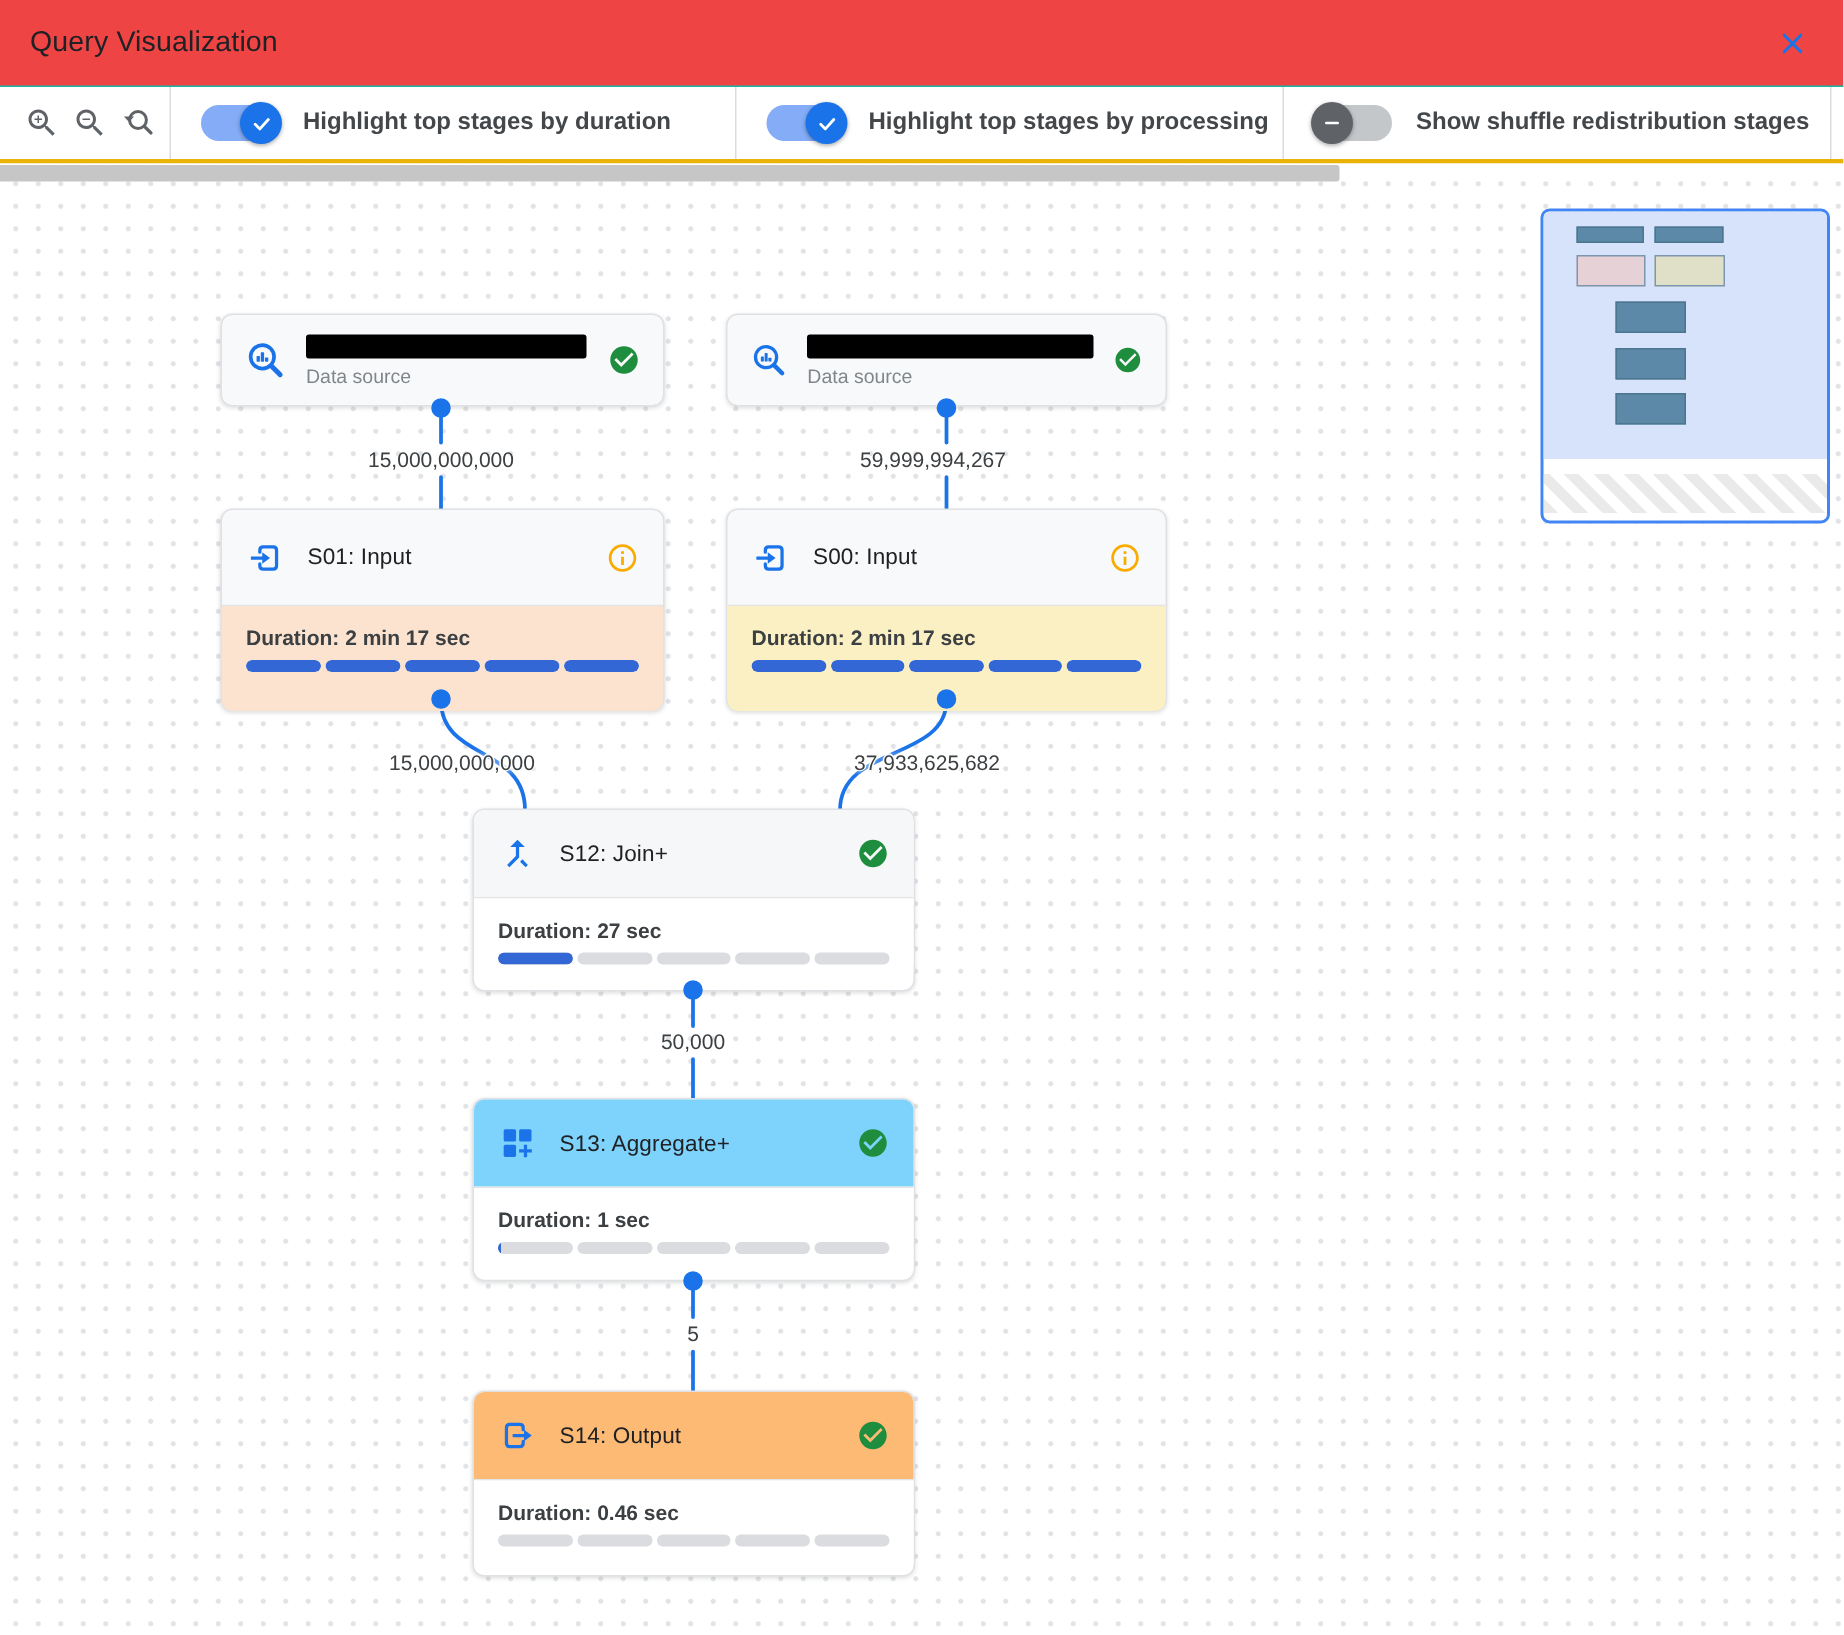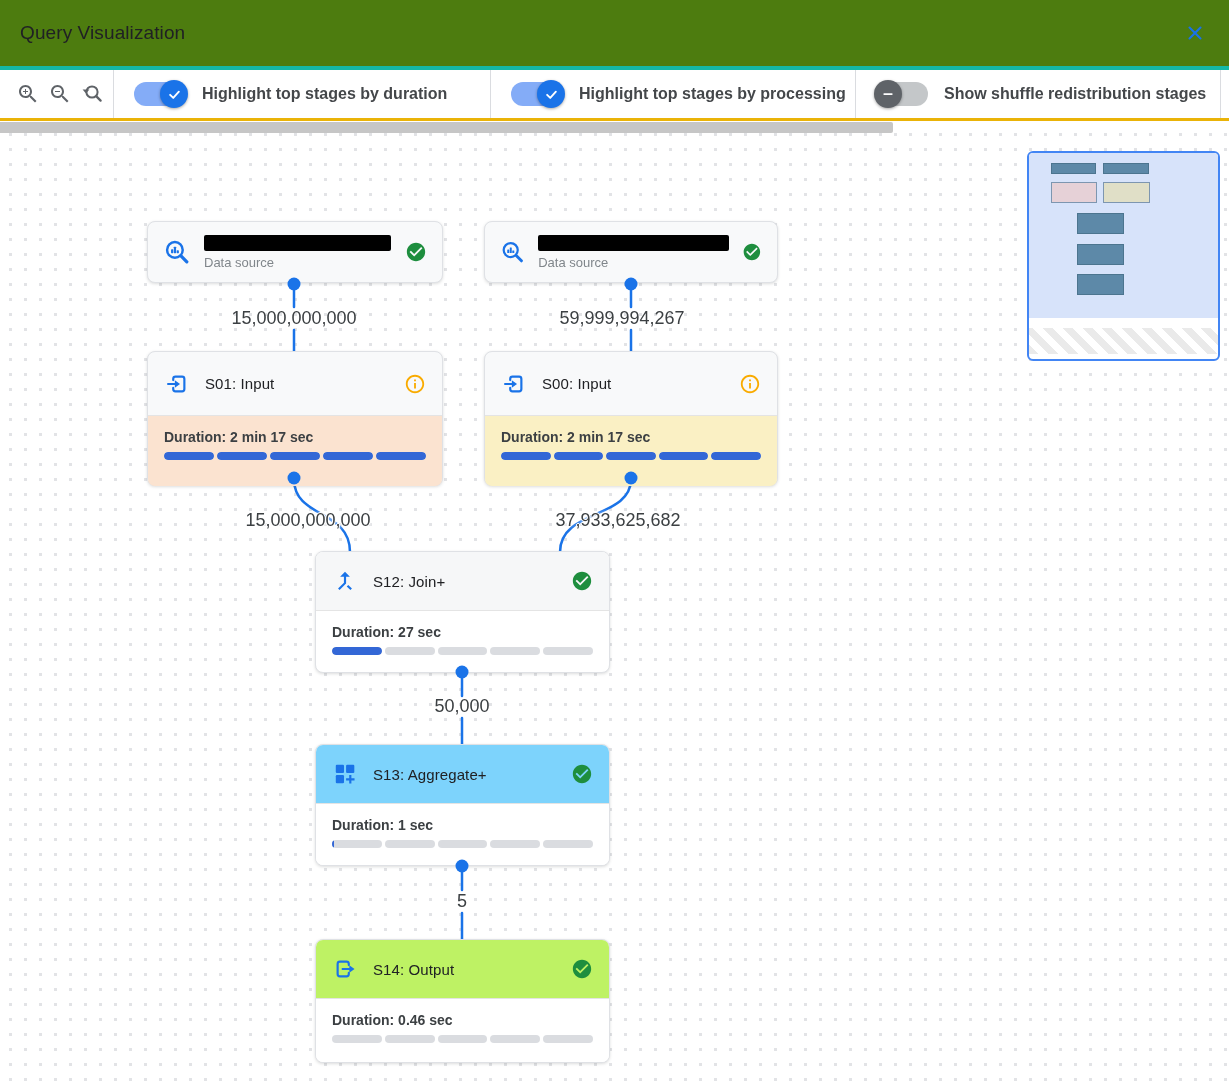--- a/index.html
+++ b/index.html
@@ -4,22 +4,22 @@
 <style>
   * { box-sizing: border-box; }
   html,body { margin:0; padding:0; }
   body {
     width:1229px; height:1090px; overflow:hidden;
     background:#fff; font-family:"Liberation Sans", sans-serif;
     color:#202124;
   }
   
   .titlebar {
-    height:70px; display:flex; align-items:center; justify-content:space-between;
-    padding:0 22px 0 20px; border-bottom:4px solid #14b8a6; background:#4d7c0f;
+    height:58px; display:flex; align-items:center; justify-content:space-between;
+    padding:0 22px 0 20px; border-bottom:1px solid #14b8a6; background:#ef4444;
   }
   .dialog-title { font-size:19px; color:#202124; letter-spacing:.1px; }
   .close-btn { background:none; border:none; padding:2px; cursor:pointer; line-height:0; }
   
   .toolbar { height:51px; display:flex; align-items:stretch; border-bottom:3px solid #eab308; background:#fff; }
   .zoom-group { width:113px; display:flex; align-items:center; padding-left:14px; gap:4px; }
   .icon-btn { background:none; border:none; padding:2px; cursor:pointer; line-height:0; border-radius:4px; }
   .tb-divider { width:1px; background:#dadce0; }
   .tb-section { display:flex; align-items:center; padding-left:20px; gap:16px; }
   .tb-label { font-size:16px; font-weight:600; color:#44474a; white-space:nowrap; }
@@ -41,21 +41,21 @@
     background-image:radial-gradient(circle, #e2e3e6 1.5px, transparent 1.7px);
     background-size:15px 15px; background-position:3px 6px;
   }
   .hscrollbar { position:absolute; left:0; top:1px; width:893px; height:11px; background:#c6c6c6; border-radius:0 2px 2px 0; z-index:6; }
   .edges, .dots-overlay { position:absolute; inset:0; pointer-events:none; }
   .edges { z-index:1; } .dots-overlay { z-index:4; }
   .edge-line { stroke:#1a73e8; stroke-width:2.5; fill:none; stroke-linecap:round; }
   .conn-dot { fill:#1a73e8; }
   .edge-label {
     position:absolute; z-index:3; transform:translate(-50%,-50%);
-    font-size:18px; color:#3c4043; white-space:nowrap;
+    font-size:14px; color:#3c4043; white-space:nowrap;
   }
   .halo { text-shadow:0 1px 0 #fff,0 -1px 0 #fff,1px 0 0 #fff,-1px 0 0 #fff,0 0 4px #fff,0 0 4px #fff; }
   
   .node {
     position:absolute; background:#f8f9fa; border:1px solid #dfe1e5; border-radius:8px;
     box-shadow:0 1px 3px rgba(60,64,67,.18); z-index:2; cursor:pointer;
   }
   .ds-node { display:flex; align-items:center; padding:0 15px; gap:13px; }
   .ds-mid { flex:1; }
   .redaction { height:16px; background:#000; border-radius:2px; margin:1px 0 4px; }
@@ -338,21 +338,21 @@
             <div class="seg-fill" style="width: 0%;"></div>
           </div>
           <div class="seg">
             <div class="seg-fill" style="width: 0%;"></div>
           </div>
         </div>
     </div>
   </div>
 
   <div class="node" style="left:315px; top:818px; width:295px; height:124px; background:#fff;">
-    <div class="stage-header short" style="background:#bef264; border-radius:7px 7px 0 0;">
+    <div class="stage-header short" style="background:#fdba74; border-radius:7px 7px 0 0;">
       <svg width="26" height="26" viewBox="0 0 24 24">
         <path d="M15.5 8.4 V7.3 Q15.5 5.2 13.4 5.2 H7.3 Q5.2 5.2 5.2 7.3 V16.7 Q5.2 18.8 7.3 18.8 H13.4 Q15.5 18.8 15.5 16.7 V15.6" fill="none" stroke="#1a73e8" stroke-width="2" stroke-linecap="round"></path>
         <path d="M9 11 H16 V8.5 L20.8 12 L16 15.5 V13 H9 Z" fill="#1a73e8"></path>
       </svg>
       <span class="stage-title">S14: Output</span>
       <svg width="22" height="22" viewBox="0 0 24 24" fill="#1e8e3e">
         <path d="M12 2C6.48 2 2 6.48 2 12s4.48 10 10 10 10-4.48 10-10S17.52 2 12 2zm-2 15l-5-5 1.41-1.41L10 14.17l7.59-7.59L19 8l-9 9z"></path>
       </svg>
     </div>
     <div class="duration white" style="height:64px">

